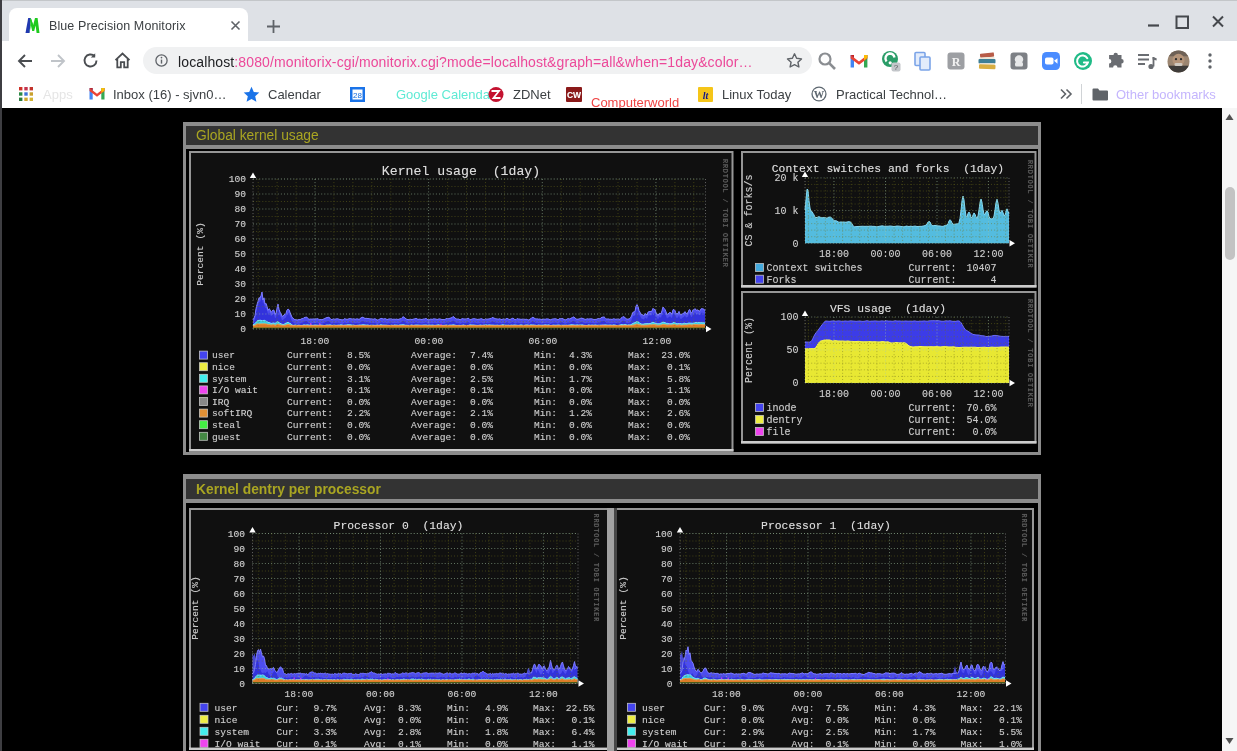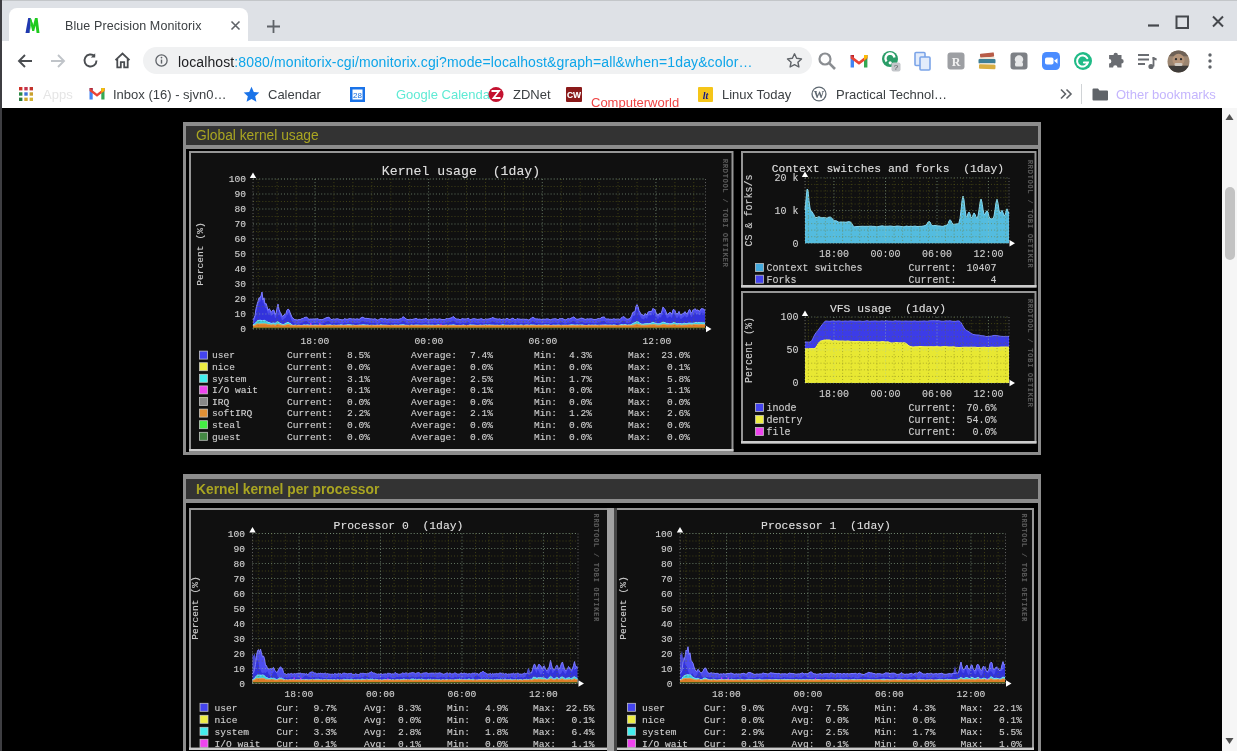--- a/index.html
+++ b/index.html
@@ -7,21 +7,21 @@
 </style></head><body>
 <div class="abs" style="left:0;top:0;width:1237px;height:41px;background:#dee1e6"></div>
 <div class="abs" style="left:0;top:0;width:1237px;height:1px;background:#c3c6c9"></div>
 <div class="abs" style="left:0;top:0;width:2px;height:751px;background:#3e3e42;z-index:50"></div>
 <div class="abs" style="left:9px;top:8px;width:239px;height:33px;background:#fff;border-radius:8px 8px 0 0"></div>
 <svg class="abs" style="left:24px;top:17px" width="17" height="17" viewBox="0 0 17 17">
 <path d="M1.5 16 L4.2 1 L6.8 1 L5.6 16 Z" fill="#2038b0"></path>
 <path d="M5.6 16 L6.8 1 L9.2 8 L11.0 1 L13.6 1 L15.5 16 L12.6 16 L11.6 8.5 L10.2 14 L8.2 14 L6.9 8.5 Z" fill="#1ecb1e"></path>
 <path d="M6.8 1 L9.2 8 L8.6 11 L5.9 3.5 Z" fill="#1ecb1e"></path>
 </svg>
-<div class="abs" style="left:65px;top:18.5px;font-size:12.5px;color:#3c4043;letter-spacing:0.1px">Blue Precision Monitorix</div>
+<div class="abs" style="left:49px;top:18.5px;font-size:12.5px;color:#3c4043;letter-spacing:0.1px">Blue Precision Monitorix</div>
 <svg class="abs" style="left:229px;top:19px" width="13" height="13" viewBox="0 0 13 13">
     <path d="M2.5 2.5 L10.5 10.5 M10.5 2.5 L2.5 10.5" stroke="#5f6368" stroke-width="1.6"></path>
   </svg>
 <svg class="abs" style="left:266px;top:19px" width="15" height="15" viewBox="0 0 15 15">
     <path d="M7.5 1 V14 M1 7.5 H14" stroke="#5f6368" stroke-width="1.8"></path>
   </svg>
 <svg class="abs" style="left:1146px;top:14px" width="80" height="16" viewBox="0 0 80 16">
     <path d="M2 11.5 H13" stroke="#45484d" stroke-width="2.2"></path>
     <rect x="30.5" y="2.5" width="11.5" height="11.5" fill="none" stroke="#45484d" stroke-width="2"></rect>
     <path d="M67 2.5 L77 12.5 M77 2.5 L67 12.5" stroke="#45484d" stroke-width="2"></path>
@@ -39,21 +39,21 @@
   </svg>
 <svg class="abs" style="left:113px;top:51px" width="19" height="19" viewBox="0 0 19 19">
     <path d="M2.5 9.2 L9.5 2.6 L16.5 9.2 M4.3 7.8 V16.3 H7.8 V11.2 H11.2 V16.3 H14.7 V7.8" stroke="#4a4d51" stroke-width="1.8" fill="none"></path>
   </svg>
 <div class="abs" style="left:143px;top:47px;width:669px;height:27px;background:#f0f1f2;border-radius:13.5px"></div>
 <svg class="abs" style="left:155px;top:54px" width="13" height="13" viewBox="0 0 13 13">
     <circle cx="6.5" cy="6.5" r="5.6" stroke="#5f6368" stroke-width="1.3" fill="none"></circle>
     <path d="M6.5 5.6 V9.6" stroke="#5f6368" stroke-width="1.4"></path>
     <circle cx="6.5" cy="3.6" r="0.85" fill="#5f6368"></circle>
   </svg>
-<div class="abs" style="left:178px;top:53.5px;font-size:14px;letter-spacing:0.12px;color:#202124">localhost<span style="color:#0ea5e9">:8080/monitorix-cgi/monitorix.cgi?mode=localhost&amp;graph=all&amp;when=1day&amp;color…</span></div>
+<div class="abs" style="left:178px;top:53.5px;font-size:14px;letter-spacing:0.12px;color:#202124">localhost<span style="color:#ec4899">:8080/monitorix-cgi/monitorix.cgi?mode=localhost&amp;graph=all&amp;when=1day&amp;color…</span></div>
 <svg class="abs" style="left:786px;top:52px" width="17" height="17" viewBox="0 0 17 17">
     <path d="M8.5 1.8 L10.6 6.3 L15.5 6.9 L11.9 10.2 L12.9 15 L8.5 12.6 L4.1 15 L5.1 10.2 L1.5 6.9 L6.4 6.3 Z" stroke="#5f6368" stroke-width="1.4" fill="none" stroke-linejoin="round"></path>
   </svg>
 <svg class="abs" style="left:816px;top:50px" width="22" height="22" viewBox="0 0 22 22">
     <circle cx="9" cy="9" r="5.5" stroke="#8a8d91" stroke-width="2.2" fill="#fdfdfd"></circle>
     <path d="M13.2 13.2 L19 19" stroke="#8a8d91" stroke-width="2.6"></path>
   </svg>
 <svg class="abs" style="left:848px;top:50px" width="22" height="22" viewBox="0 0 22 22">
     <rect x="2.6" y="5" width="3.4" height="12.5" fill="#4285f4"></rect>
     <rect x="16" y="5" width="3.4" height="12.5" fill="#34a853"></rect>
@@ -187,21 +187,21 @@
     <path d="M0.5 1.5 a1 1 0 0 1 1 -1 h4.5 l1.5 2 h7.5 a1 1 0 0 1 1 1 v8 a1 1 0 0 1 -1 1 h-13.5 a1 1 0 0 1 -1 -1 Z" fill="#5f6368"></path>
   </svg>
 <div class="abs" style="left:1116px;top:87px;font-size:13px;color:#c4b5fd">Other bookmarks</div>
 <div class="abs" style="left:0;top:108px;width:1237px;height:643px;background:#000"></div>
 <div class="abs" style="left:183px;top:122px;width:858px;height:333px;background:#8c8c8c"></div>
 <div class="abs" style="left:186px;top:125.5px;width:852px;height:19.0px;background:#333333"></div>
 <div class="abs" style="left:196px;top:127.5px;font-size:13.8px;font-weight:normal;color:#a9a522">Global kernel usage</div>
 <div class="abs" style="left:186px;top:148.5px;width:852px;height:303.5px;background:#000"></div>
 <div class="abs" style="left:183px;top:474px;width:858px;height:277px;background:#8c8c8c"></div>
 <div class="abs" style="left:186px;top:479px;width:852px;height:20px;background:#333333"></div>
-<div class="abs" style="left:196px;top:481.5px;font-size:13.8px;font-weight:bold;color:#a9a522">Kernel kernel per processor</div>
+<div class="abs" style="left:196px;top:481.5px;font-size:13.8px;font-weight:bold;color:#a9a522">Kernel dentry per processor</div>
 <div class="abs" style="left:186px;top:503px;width:852px;height:245px;background:#000"></div>
 <div class="abs" style="left:186px;top:748px;width:852px;height:3px;background:#000"></div>
 <svg style="position:absolute;left:189px;top:151px" width="544.5" height="300.5" viewBox="0 0 544.5 300.5">
 <rect x="0" y="0" width="544.5" height="300.5" fill="#969696"></rect>
 <rect x="0" y="298.0" width="544.5" height="2.5" fill="#cccccc"></rect>
 <rect x="2" y="2" width="540.5" height="296.0" fill="#101010"></rect>
 <text x="272" y="24" font-family="Liberation Mono" font-size="13.2" fill="#dcdcdc" text-anchor="middle" xml:space="preserve">Kernel usage  (1day)</text>
 <text transform="translate(534,8) rotate(90)" font-family="Liberation Mono" font-size="6.9" fill="#565656" letter-spacing="0.8">RRDTOOL / TOBI OETIKER</text>
 <text transform="translate(14,103) rotate(-90)" font-family="Liberation Mono" font-size="9.6" fill="#c8c8c8" text-anchor="middle">Percent (%)</text>
 <path d="M64.0,178.0 L64.0,168.4 L65.0,167.2 L66.0,164.5 L67.0,157.7 L68.0,153.5 L69.0,150.4 L70.0,146.8 L71.0,147.0 L72.0,144.7 L73.0,141.0 L74.0,148.9 L75.0,146.8 L76.0,153.2 L77.0,152.3 L78.0,155.3 L79.0,159.4 L80.0,157.7 L81.0,158.5 L82.0,161.4 L83.0,160.2 L84.0,159.0 L85.0,159.2 L86.0,163.2 L87.0,162.5 L88.0,157.2 L89.0,153.1 L90.0,158.3 L91.0,161.1 L92.0,162.8 L93.0,165.3 L94.0,165.2 L95.0,163.8 L96.0,163.4 L97.0,162.4 L98.0,159.1 L99.0,158.1 L100.0,158.7 L101.0,161.3 L102.0,163.8 L103.0,166.3 L104.0,167.2 L105.0,168.0 L106.0,168.8 L107.0,168.5 L108.0,169.1 L109.0,168.8 L110.0,168.5 L111.0,168.6 L112.0,168.2 L113.0,167.5 L114.0,167.7 L115.0,166.6 L116.0,166.4 L117.0,166.2 L118.0,166.2 L119.0,167.6 L120.0,168.4 L121.0,168.0 L122.0,168.1 L123.0,168.1 L124.0,168.0 L125.0,167.9 L126.0,168.2 L127.0,167.7 L128.0,168.1 L129.0,167.5 L130.0,168.8 L131.0,168.6 L132.0,168.6 L133.0,168.7 L134.0,168.4 L135.0,167.8 L136.0,167.6 L137.0,166.7 L138.0,166.7 L139.0,166.2 L140.0,166.4 L141.0,167.2 L142.0,168.4 L143.0,168.7 L144.0,167.9 L145.0,167.9 L146.0,168.4 L147.0,167.8 L148.0,167.9 L149.0,167.7 L150.0,168.4 L151.0,168.4 L152.0,168.7 L153.0,168.8 L154.0,168.9 L155.0,167.9 L156.0,167.7 L157.0,168.3 L158.0,168.2 L159.0,168.3 L160.0,167.6 L161.0,167.7 L162.0,167.7 L163.0,168.1 L164.0,167.9 L165.0,167.8 L166.0,168.3 L167.0,168.1 L168.0,167.8 L169.0,168.1 L170.0,168.3 L171.0,168.0 L172.0,166.6 L173.0,166.8 L174.0,165.9 L175.0,166.9 L176.0,167.5 L177.0,167.3 L178.0,167.4 L179.0,167.6 L180.0,167.6 L181.0,168.0 L182.0,167.8 L183.0,168.0 L184.0,168.1 L185.0,168.2 L186.0,167.6 L187.0,168.5 L188.0,168.8 L189.0,169.2 L190.0,168.2 L191.0,168.1 L192.0,167.3 L193.0,167.6 L194.0,167.9 L195.0,168.0 L196.0,167.6 L197.0,168.0 L198.0,168.5 L199.0,168.4 L200.0,167.8 L201.0,168.1 L202.0,167.7 L203.0,168.2 L204.0,168.4 L205.0,168.0 L206.0,168.4 L207.0,168.2 L208.0,168.0 L209.0,168.7 L210.0,168.0 L211.0,167.9 L212.0,167.7 L213.0,166.7 L214.0,165.8 L215.0,166.1 L216.0,167.1 L217.0,167.8 L218.0,168.5 L219.0,168.5 L220.0,168.7 L221.0,168.2 L222.0,168.3 L223.0,168.6 L224.0,168.2 L225.0,168.0 L226.0,167.8 L227.0,167.4 L228.0,167.8 L229.0,168.5 L230.0,168.1 L231.0,168.2 L232.0,168.3 L233.0,168.6 L234.0,168.0 L235.0,168.0 L236.0,167.9 L237.0,167.4 L238.0,168.1 L239.0,168.8 L240.0,168.9 L241.0,168.4 L242.0,167.9 L243.0,168.5 L244.0,168.0 L245.0,167.8 L246.0,168.0 L247.0,168.0 L248.0,168.5 L249.0,168.3 L250.0,167.8 L251.0,168.0 L252.0,168.1 L253.0,168.7 L254.0,168.3 L255.0,168.7 L256.0,168.5 L257.0,167.7 L258.0,167.5 L259.0,167.8 L260.0,167.6 L261.0,167.2 L262.0,167.0 L263.0,166.6 L264.0,165.5 L265.0,166.1 L266.0,167.0 L267.0,167.8 L268.0,168.2 L269.0,167.9 L270.0,168.2 L271.0,168.8 L272.0,168.5 L273.0,167.6 L274.0,167.8 L275.0,168.0 L276.0,167.9 L277.0,168.0 L278.0,167.7 L279.0,167.2 L280.0,167.6 L281.0,168.6 L282.0,168.7 L283.0,167.9 L284.0,167.9 L285.0,167.6 L286.0,167.9 L287.0,168.0 L288.0,168.3 L289.0,168.5 L290.0,168.0 L291.0,168.3 L292.0,167.5 L293.0,168.0 L294.0,168.3 L295.0,168.9 L296.0,167.8 L297.0,167.9 L298.0,168.3 L299.0,167.9 L300.0,168.0 L301.0,167.6 L302.0,167.6 L303.0,166.6 L304.0,166.6 L305.0,167.2 L306.0,167.4 L307.0,168.1 L308.0,167.7 L309.0,168.4 L310.0,167.8 L311.0,167.9 L312.0,168.4 L313.0,168.6 L314.0,167.9 L315.0,168.0 L316.0,168.4 L317.0,167.9 L318.0,167.2 L319.0,167.9 L320.0,168.3 L321.0,168.6 L322.0,167.9 L323.0,167.6 L324.0,167.0 L325.0,168.1 L326.0,168.6 L327.0,168.6 L328.0,167.6 L329.0,167.9 L330.0,168.1 L331.0,168.0 L332.0,168.5 L333.0,168.1 L334.0,168.2 L335.0,168.2 L336.0,168.3 L337.0,168.4 L338.0,168.1 L339.0,169.2 L340.0,168.7 L341.0,168.2 L342.0,167.6 L343.0,166.5 L344.0,166.3 L345.0,166.9 L346.0,167.6 L347.0,168.1 L348.0,167.8 L349.0,168.1 L350.0,168.2 L351.0,167.9 L352.0,168.6 L353.0,168.6 L354.0,168.1 L355.0,168.1 L356.0,168.3 L357.0,168.1 L358.0,167.8 L359.0,168.1 L360.0,168.0 L361.0,169.0 L362.0,168.5 L363.0,168.2 L364.0,167.9 L365.0,167.9 L366.0,167.7 L367.0,167.9 L368.0,168.2 L369.0,169.0 L370.0,167.8 L371.0,167.7 L372.0,167.7 L373.0,167.4 L374.0,167.8 L375.0,168.4 L376.0,168.9 L377.0,168.7 L378.0,168.2 L379.0,167.5 L380.0,167.9 L381.0,167.9 L382.0,167.3 L383.0,166.8 L384.0,165.8 L385.0,166.4 L386.0,166.7 L387.0,168.0 L388.0,168.3 L389.0,168.1 L390.0,168.0 L391.0,167.6 L392.0,167.1 L393.0,167.2 L394.0,167.6 L395.0,167.9 L396.0,168.3 L397.0,168.4 L398.0,167.8 L399.0,167.9 L400.0,168.1 L401.0,167.8 L402.0,167.9 L403.0,167.8 L404.0,168.4 L405.0,168.4 L406.0,168.5 L407.0,168.3 L408.0,168.2 L409.0,167.5 L410.0,167.6 L411.0,167.8 L412.0,166.9 L413.0,166.1 L414.0,166.3 L415.0,165.8 L416.0,166.7 L417.0,167.7 L418.0,168.5 L419.0,167.6 L420.0,168.5 L421.0,168.0 L422.0,168.4 L423.0,168.3 L424.0,168.2 L425.0,167.6 L426.0,168.4 L427.0,168.1 L428.0,168.2 L429.0,167.9 L430.0,168.1 L431.0,168.5 L432.0,167.2 L433.0,166.5 L434.0,165.5 L435.0,166.1 L436.0,166.4 L437.0,167.8 L438.0,168.2 L439.0,168.1 L440.0,167.9 L441.0,167.5 L442.0,166.0 L443.0,163.9 L444.0,161.1 L445.0,161.0 L446.0,160.4 L447.0,155.1 L448.0,153.6 L449.0,155.5 L450.0,159.5 L451.0,161.2 L452.0,163.2 L453.0,164.0 L454.0,163.8 L455.0,164.9 L456.0,162.6 L457.0,163.2 L458.0,164.0 L459.0,161.1 L460.0,160.7 L461.0,160.3 L462.0,160.6 L463.0,160.0 L464.0,157.3 L465.0,158.3 L466.0,158.5 L467.0,161.5 L468.0,162.9 L469.0,164.6 L470.0,162.6 L471.0,162.2 L472.0,162.8 L473.0,159.6 L474.0,156.0 L475.0,157.3 L476.0,158.4 L477.0,160.8 L478.0,163.7 L479.0,162.6 L480.0,162.4 L481.0,161.0 L482.0,162.6 L483.0,162.8 L484.0,158.7 L485.0,158.6 L486.0,159.6 L487.0,162.7 L488.0,162.8 L489.0,162.5 L490.0,160.4 L491.0,163.3 L492.0,164.1 L493.0,163.3 L494.0,162.3 L495.0,162.2 L496.0,160.6 L497.0,162.8 L498.0,162.0 L499.0,161.8 L500.0,158.9 L501.0,158.7 L502.0,162.0 L503.0,161.5 L504.0,158.7 L505.0,158.9 L506.0,157.6 L507.0,159.2 L508.0,159.1 L509.0,158.9 L510.0,160.4 L511.0,159.8 L512.0,157.9 L513.0,157.6 L514.0,158.0 L515.0,158.1 L516.0,159.9 L516.0,178.0 Z" fill="#3232dc"></path>

